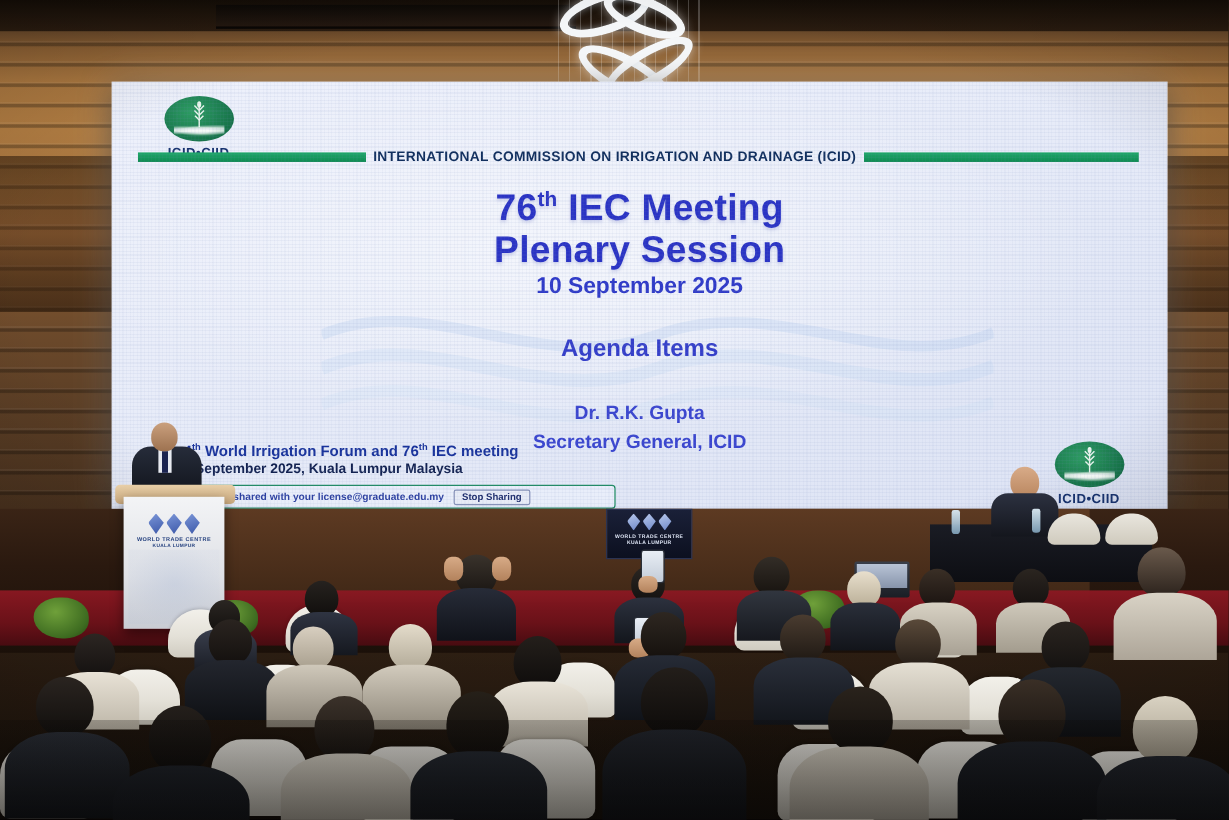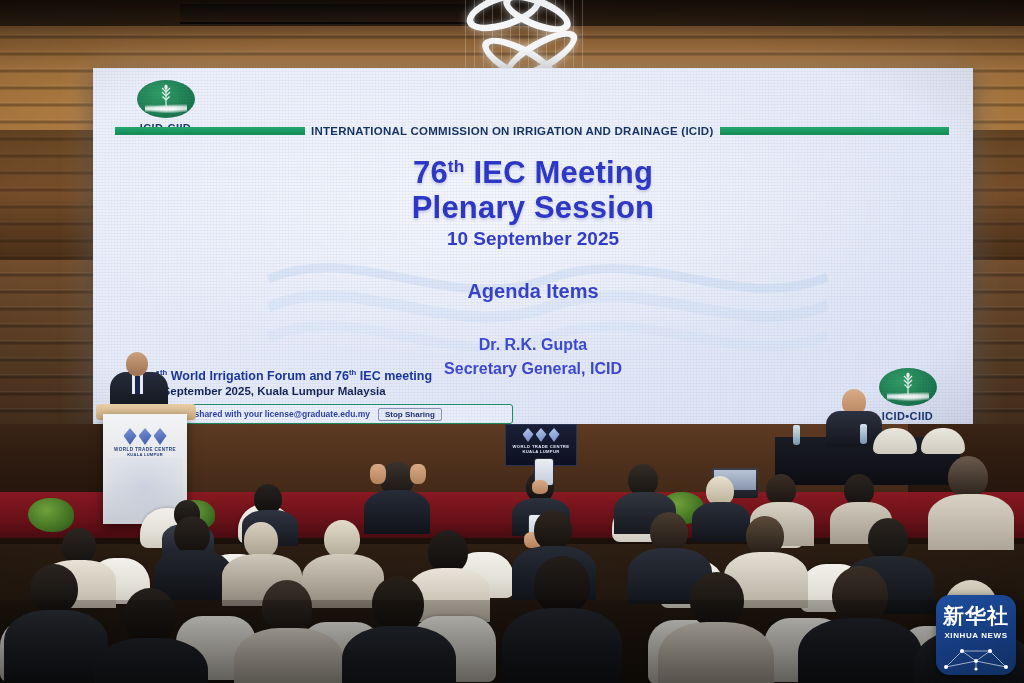--- a/index.html
+++ b/index.html
@@ -490,34 +490,14 @@
       <div class="shoulders" style="left:-20px;top:52px;width:124px;height:84px;background:linear-gradient(180deg,#1f232b,#0a0c10);"></div>
     </div>
     <div class="person" style="left:930px;top:140px;">
       <div class="head" style="left:14px;top:0;width:54px;height:56px;background:linear-gradient(180deg,#d9d2c2,#a49c8b);"></div>
       <div class="shoulders" style="left:-16px;top:50px;width:118px;height:80px;background:linear-gradient(180deg,#23272f,#0c0e12);"></div>
     </div>
   </div>
 
   <div class="floor-dark"></div>
 
-  <div class="watermark">
-    <div class="wm-cn">新华社</div>
-    <div class="wm-en">XINHUA NEWS</div>
-    <svg class="wm-net" viewBox="0 0 80 30">
-      <g stroke="#ffffff" stroke-width=".7" opacity=".85" fill="none">
-        <path d="M10,26 L26,10 L40,20 L54,10 L70,26"></path>
-        <path d="M10,26 L40,20 L70,26"></path>
-        <path d="M26,10 L54,10"></path>
-        <path d="M40,20 L40,28"></path>
-      </g>
-      <g fill="#ffffff">
-        <circle cx="10" cy="26" r="2"></circle>
-          <circle cx="26" cy="10" r="2"></circle>
-        <circle cx="40" cy="20" r="2"></circle>
-          <circle cx="54" cy="10" r="2"></circle>
-        <circle cx="70" cy="26" r="2"></circle>
-          <circle cx="40" cy="28" r="1.6"></circle>
-      </g>
-    </svg>
-  </div>
 
 </div>
 
 </body></html>

